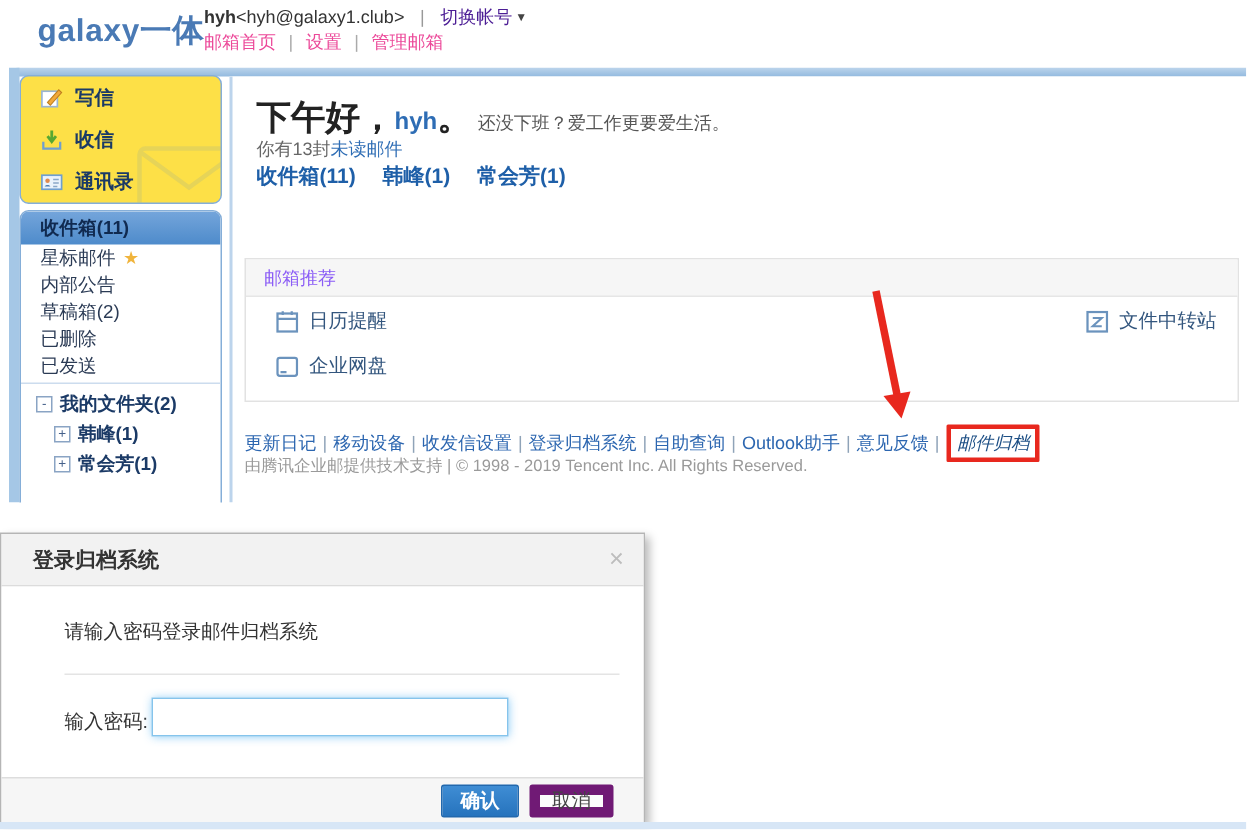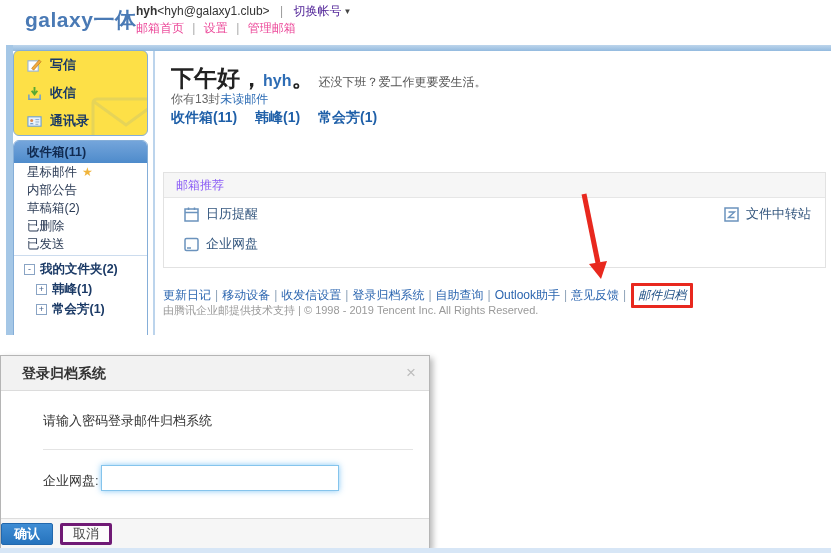--- a/index.html
+++ b/index.html
@@ -81,25 +81,25 @@
           padding-left:21px;font-size:14px;font-weight:bold;color:#333;position:relative;}
   .mclose{position:absolute;right:13px;top:0;line-height:34px;font-size:17px;color:#bdbdbd;
           font-weight:normal;cursor:pointer;}
   .mbody{position:relative;height:127px;background:#fff;}
   .mmsg{position:absolute;left:42px;top:21px;font-size:13px;color:#333;}
   .mdiv{position:absolute;left:42px;right:16px;top:58px;border-top:1px solid #e4e4e4;}
   .mlabel{position:absolute;left:42px;top:81px;font-size:13px;color:#333;}
   .minput{position:absolute;left:100px;top:74px;width:226px;height:24px;border:1px solid #85c4ec;
           box-shadow:0 0 6px rgba(110,190,245,.85);outline:none;font-size:13px;padding:0 5px;}
   .mfoot{height:31px;background:#f6f6f6;border-top:1px solid #ddd;display:flex;align-items:center;
-         justify-content:flex-start;gap:7px;padding-right:6px;box-sizing:border-box;}
+         justify-content:flex-end;gap:7px;padding-right:20px;box-sizing:border-box;}
   .btn{height:22px;min-width:52px;font-size:13px;border-radius:2px;cursor:pointer;
        display:inline-flex;align-items:center;justify-content:center;padding:0 8px;box-sizing:border-box;}
   .btn.primary{background:linear-gradient(#3f8dd4,#2673bd);border:1px solid #2268ad;color:#fff;font-weight:bold;}
-  .btn.plain{background:#fcfcfc;border:3px solid #701a75;color:#444;}
+  .btn.plain{background:#fcfcfc;border:7px solid #701a75;color:#444;}
 
   .bstrip{position:absolute;left:0;top:548px;width:831px;height:5px;background:#d7e6f6;}
 </style>
 </head>
 <body>
 
 <div class="screen">
 
   <div class="header">
     <div class="logo">galaxy一体</div>
@@ -239,21 +239,21 @@
   </svg>
 
   <div class="modal">
     <div class="mtitle">
       <span>登录归档系统</span>
       <span class="mclose">×</span>
     </div>
     <div class="mbody">
       <div class="mmsg">请输入密码登录邮件归档系统</div>
       <div class="mdiv"></div>
-      <div class="mlabel">企业网盘:</div>
+      <div class="mlabel">输入密码:</div>
       <input class="minput" type="text" value="" style="">
     </div>
     <div class="mfoot">
       <button class="btn primary">确认</button>
       <button class="btn plain">取消</button>
     </div>
   </div>
 
   <div class="bstrip"></div>
 </div>

